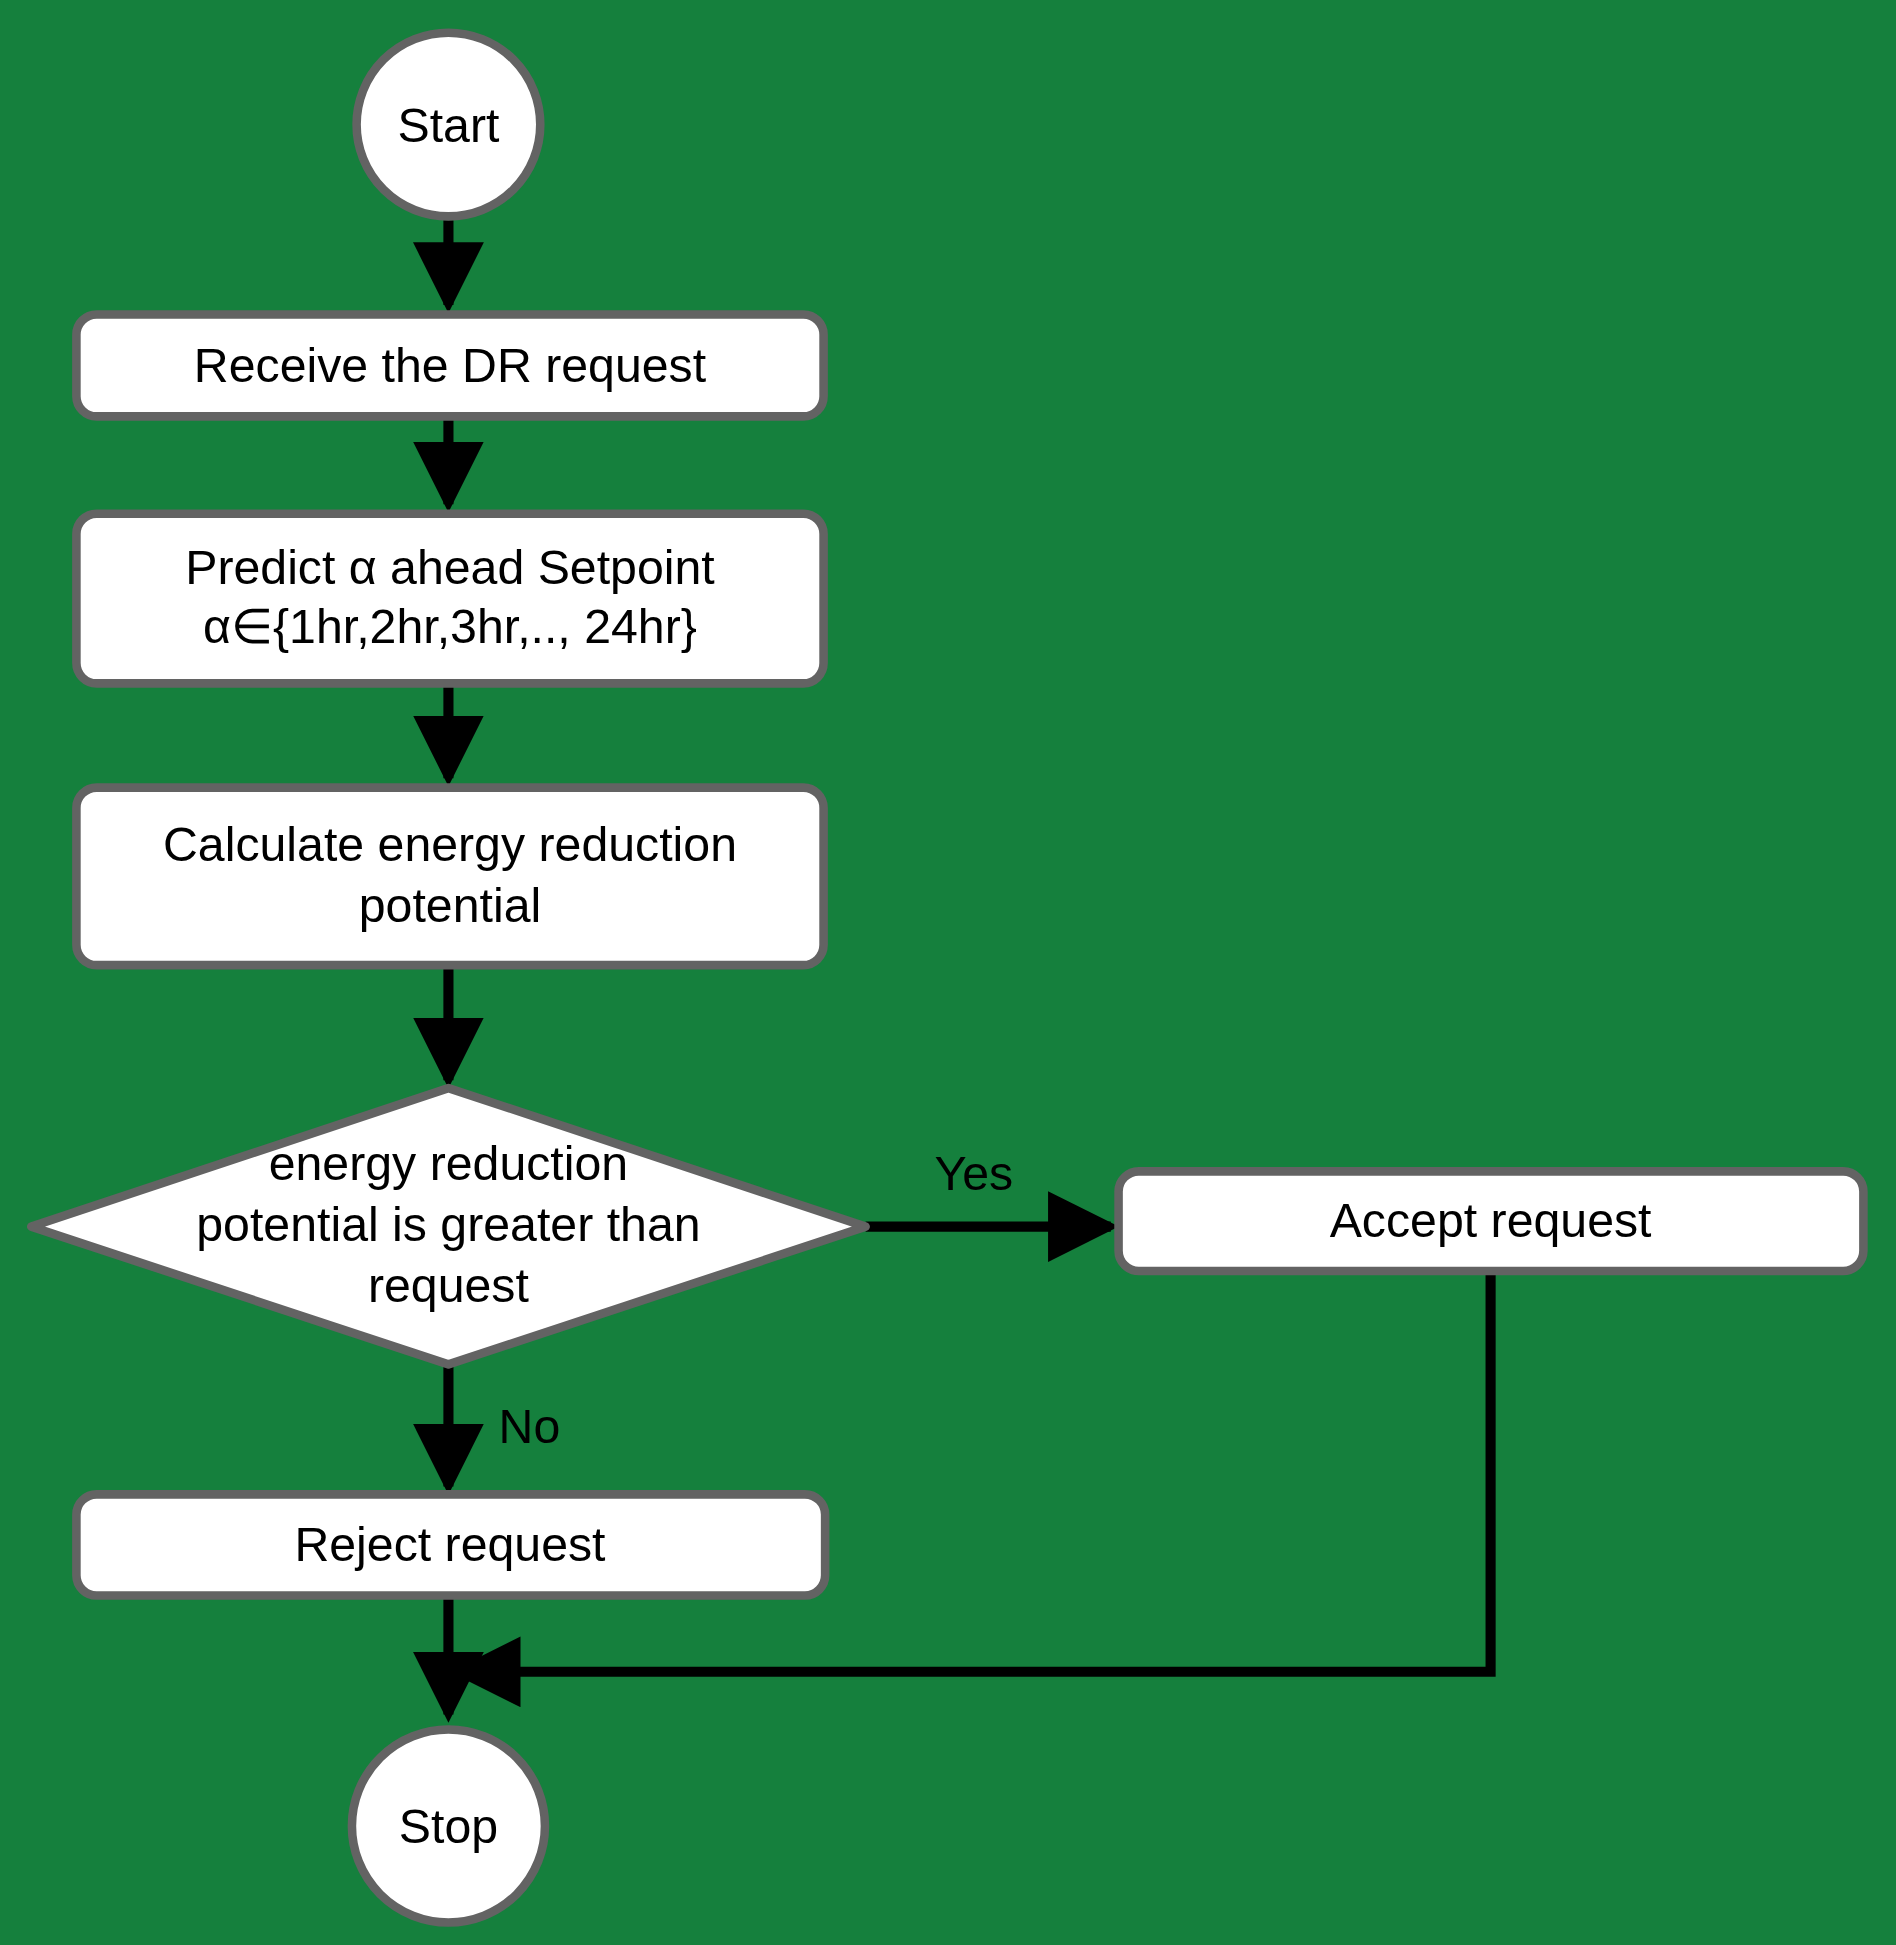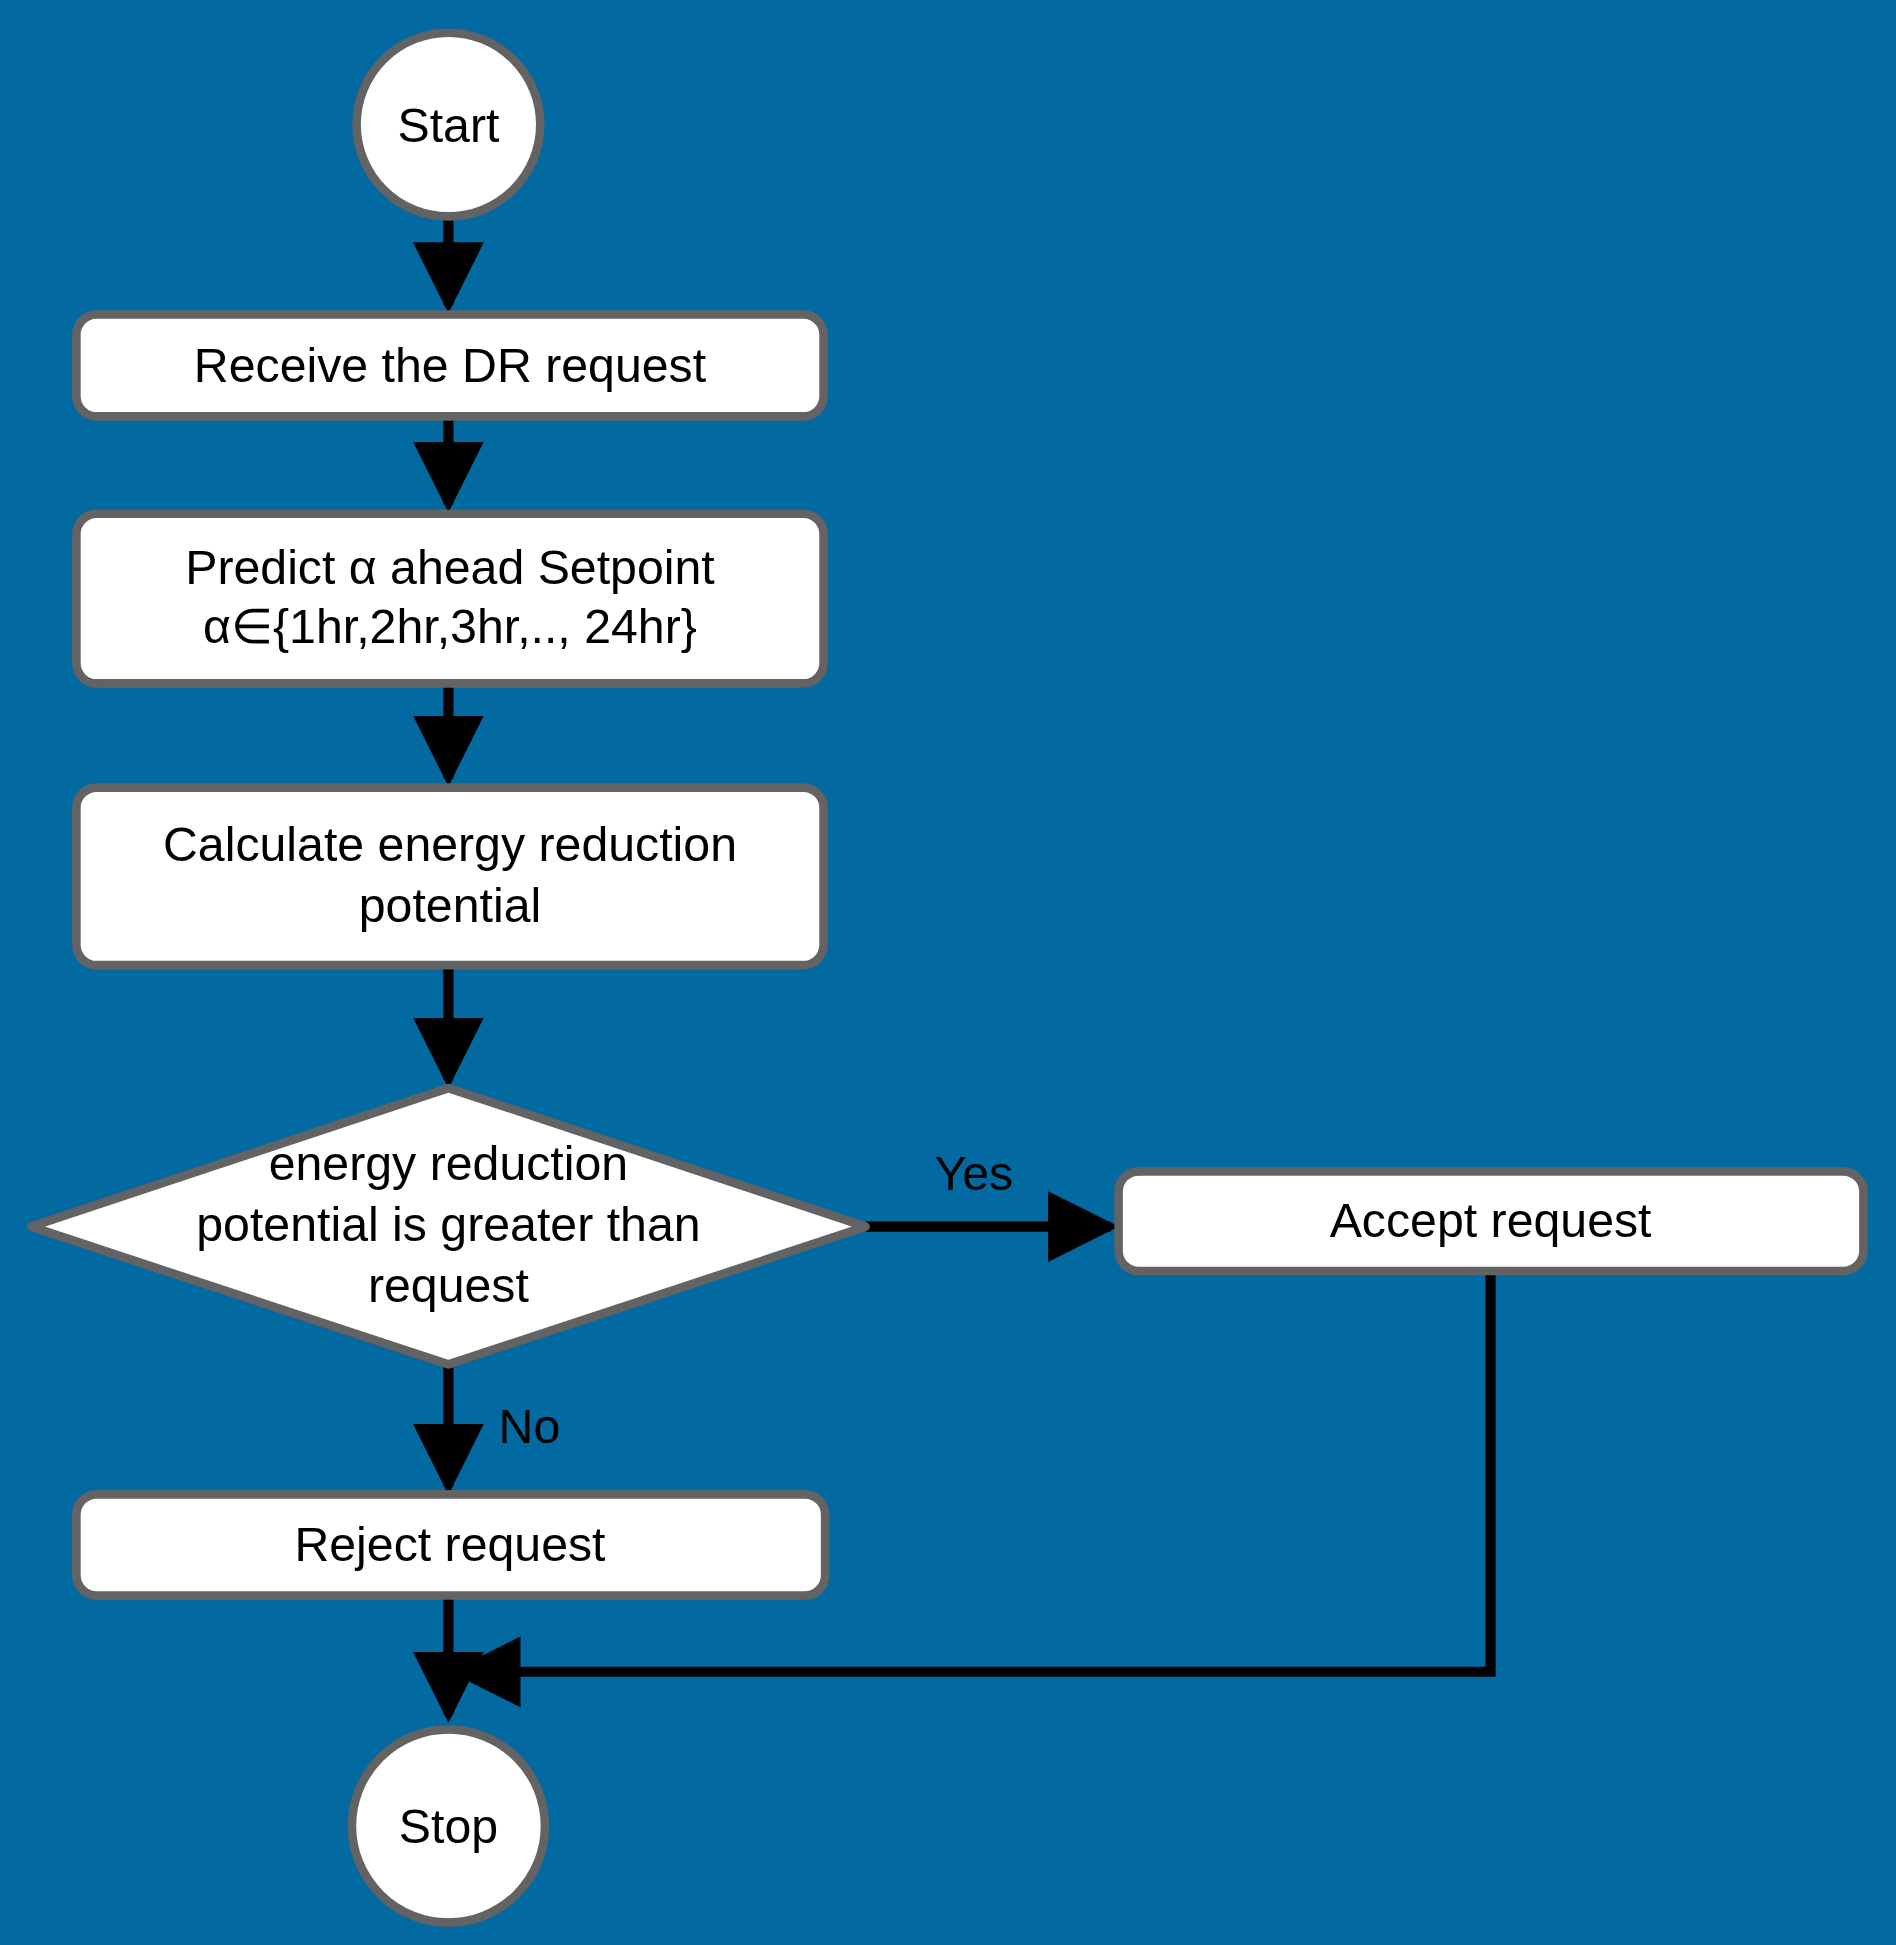--- a/index.html
+++ b/index.html
@@ -10,21 +10,21 @@
   body {
     width: 1897px;
     height: 1945px;
     font-family: "Liberation Sans", sans-serif;
     overflow: hidden;
   }
   #flowchart-root {
     position: relative;
     width: 1897px;
     height: 1945px;
-    background: #0369a1;
+    background: #15803d;
   }
   svg.diagram {
     display: block;
     width: 1897px;
     height: 1945px;
   }
   .node-shape {
     fill: #ffffff;
     stroke: #636363;
     stroke-width: 11;

